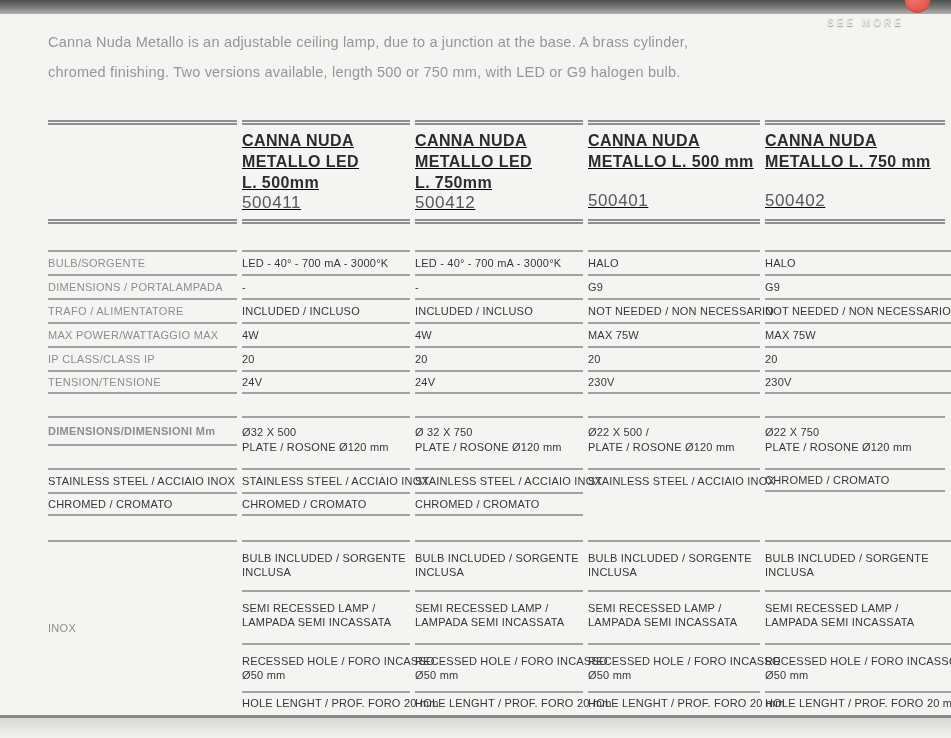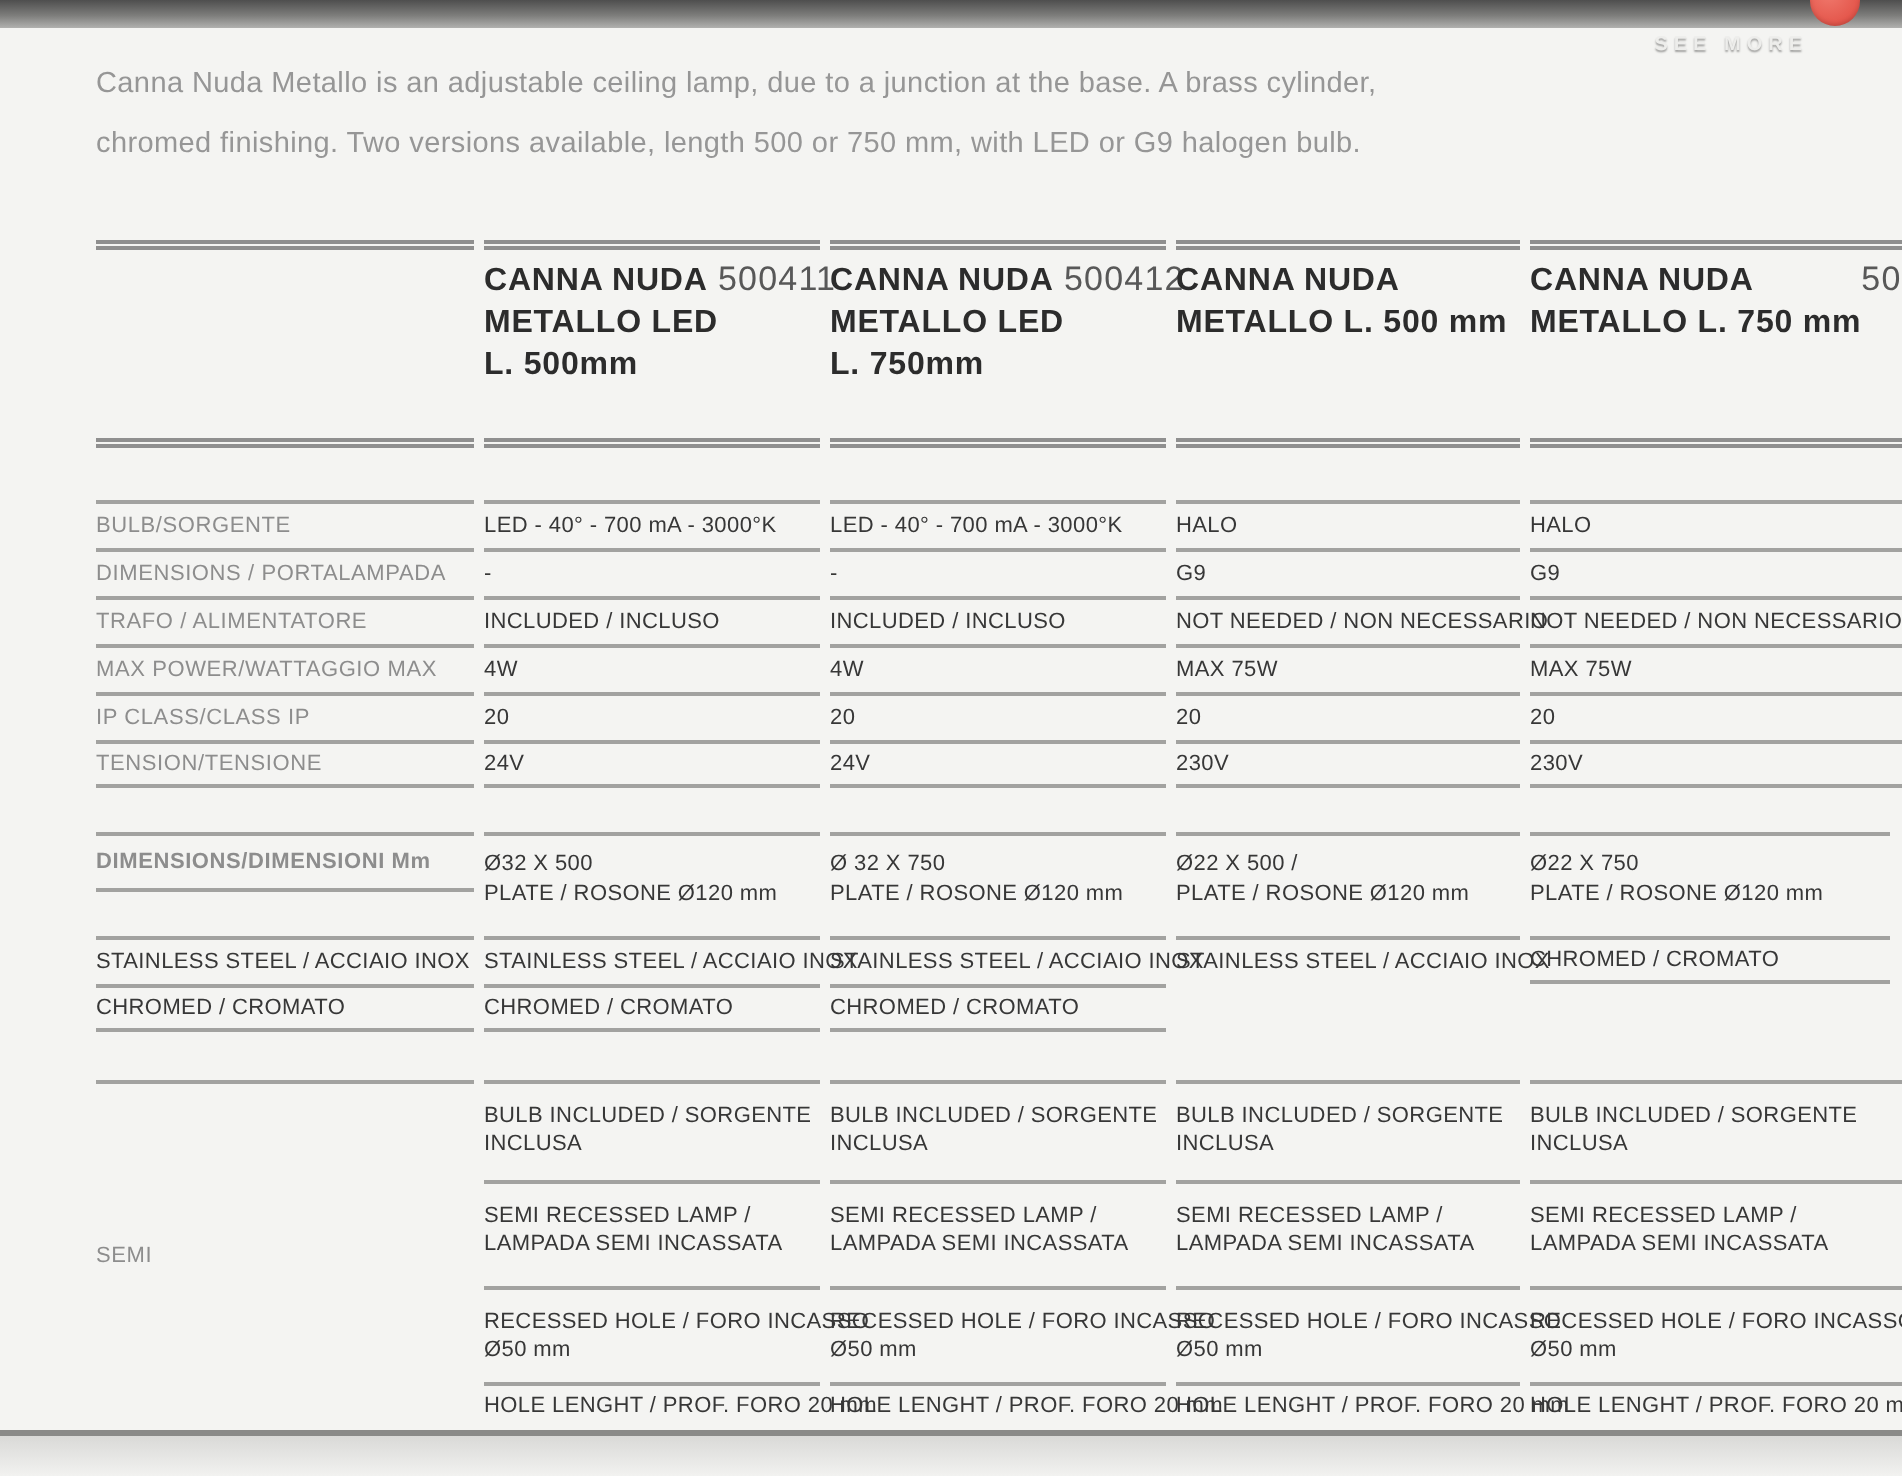--- a/index.html
+++ b/index.html
@@ -37,22 +37,22 @@
     grid-template-columns:189px 168px 168px 172px 1fr;
     column-gap:5px;
   }
   .b-top-double { border-top:5px double #8f8f8f; }
   .b-bot-double { border-bottom:5px double #8f8f8f; }
   .b-top { border-top:2px solid #a2a2a0; }
   .b-bot { border-bottom:2px solid #a2a2a0; }
 
   .header-sec { margin-top:33px; }
   .hdr-cell {
-    height:104px; display:flex; flex-direction:row;
-    justify-content:space-between; padding:5px 0 8px;
+    height:104px; display:flex; flex-direction:column;
+    justify-content:space-between; padding:5px 0 8px;text-decoration:underline;
   }
   .pname {
     font-size:16px; font-weight:bold; color:#2c2c2c;
     line-height:21px; letter-spacing:.4px; white-space:pre;
   }
   .pcode { font-size:17px; color:#585858; letter-spacing:.6px; }
 
   .specs-sec { margin-top:26px; }
   .spec-cell { height:24px; display:flex; align-items:center; white-space:nowrap; }
   .lbl { font-size:11px; color:#8d8d8d; letter-spacing:.3px; }
@@ -100,20 +100,21 @@
     </div>
     <div class="hdr-cell b-top-double b-bot-double">
       <div class="pname">CANNA NUDA
 METALLO LED
 L. 750mm</div>
       <div class="pcode">500412</div>
     </div>
     <div class="hdr-cell b-top-double b-bot-double">
       <div class="pname">CANNA NUDA
 METALLO L. 500 mm</div>
+      <div class="pcode">500401</div>
     </div>
     <div class="hdr-cell b-top-double b-bot-double">
       <div class="pname">CANNA NUDA
 METALLO L. 750 mm</div>
       <div class="pcode">500402</div>
     </div>
   </div>
 
   <div class="grid specs-sec">
     <div class="spec-cell lbl b-top">BULB/SORGENTE</div>
@@ -171,21 +172,21 @@
     <div class="row24 val b-top">STAINLESS STEEL / ACCIAIO INOX</div>
     <div class="row24 val b-top">STAINLESS STEEL / ACCIAIO INOX</div>
 
     <div class="row24 val b-top b-bot">CHROMED / CROMATO</div>
     <div class="row24 val b-top b-bot">CHROMED / CROMATO</div>
     <div class="row24 val b-top b-bot">CHROMED / CROMATO</div>
     <div class="row24 val b-top b-bot">CHROMED / CROMATO</div>
   </div>
 
   <div class="grid info-sec">
-    <div class="info-lbl lbl b-top">SEMI</div>
+    <div class="info-lbl lbl b-top">INOX</div>
 
     <div class="info-val val b-top">BULB INCLUDED / SORGENTE
 INCLUSA</div>
     <div class="info-val val b-top">BULB INCLUDED / SORGENTE
 INCLUSA</div>
     <div class="info-val val b-top">BULB INCLUDED / SORGENTE
 INCLUSA</div>
     <div class="info-val val b-top">BULB INCLUDED / SORGENTE
 INCLUSA</div>
 

